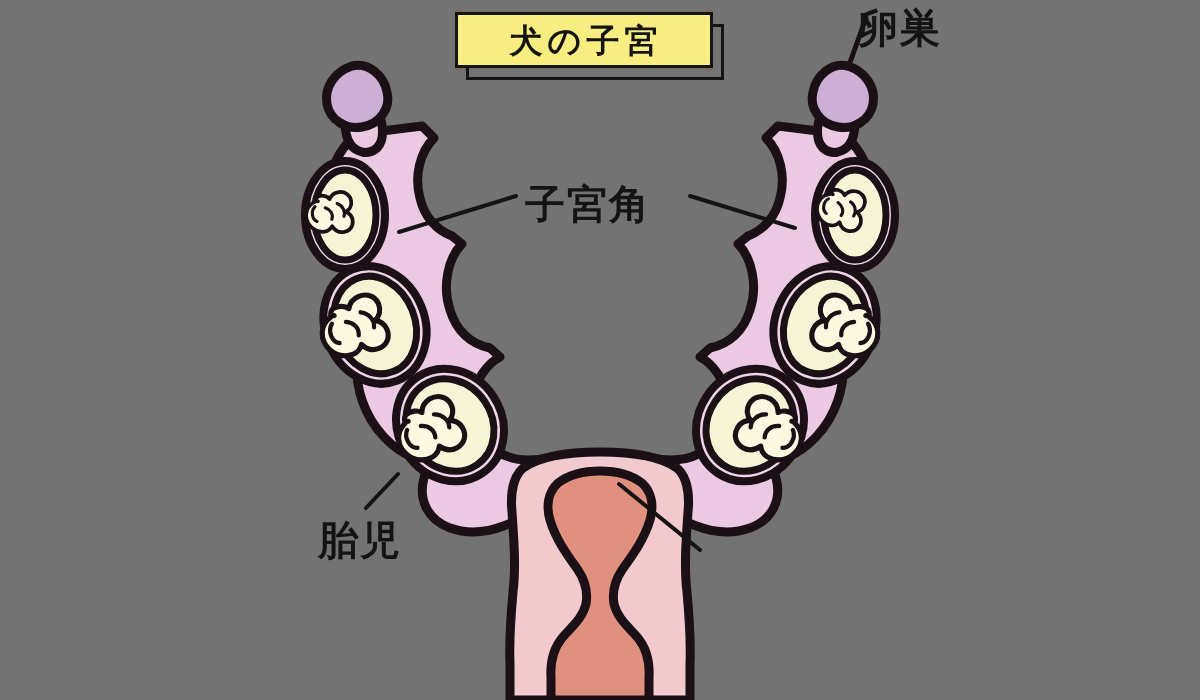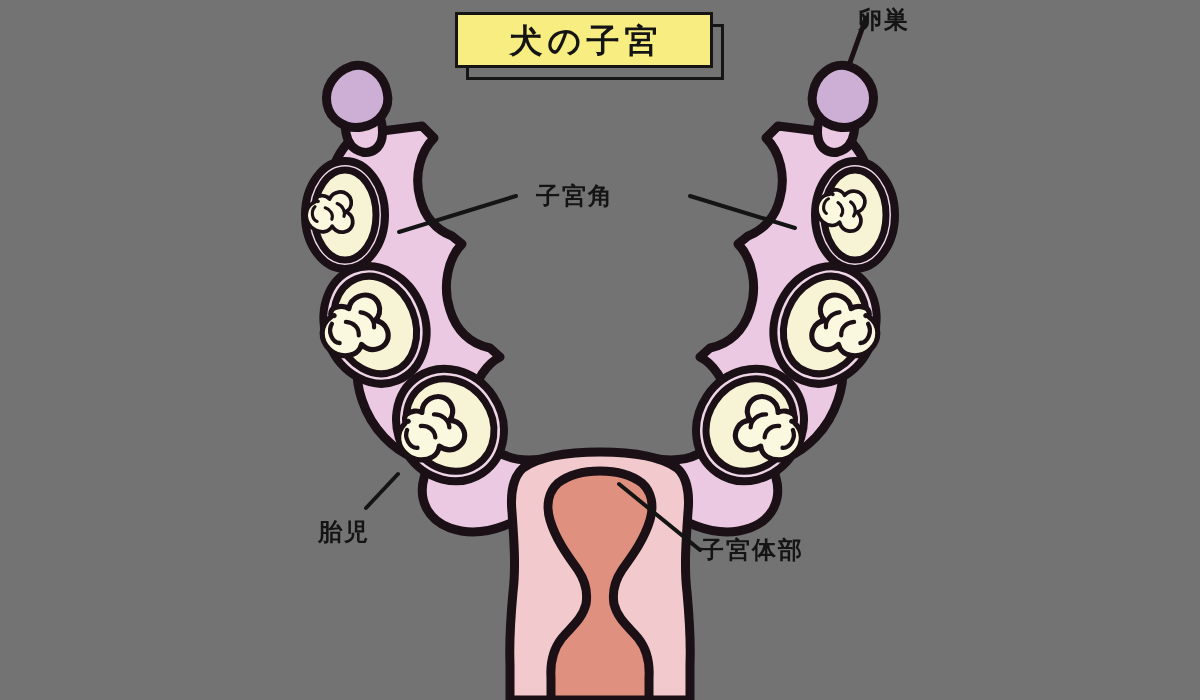--- a/index.html
+++ b/index.html
@@ -59,30 +59,30 @@
     font-weight: 700;
     color: #141414;
     letter-spacing: 5px;
     line-height: 1;
     white-space: nowrap;
     padding-left: 4px;
   }
   .dlabel {
     position: absolute;
     font-family: "DejaVu Sans", "Liberation Sans", sans-serif;
-    font-size: 24px;
+    font-size: 40px;
     font-weight: 700;
     color: #141414;
     letter-spacing: 2px;
     white-space: nowrap;
     line-height: 1;
     z-index: 6;
   }
   #label-ovary   { left: 858px; top: 8px; }
-  #label-horn    { left: 525px; top: 184px; margin-left: 11px; }
+  #label-horn    { left: 525px; top: 184px; }
   #label-fetus   { left: 318px; top: 520px; }
   #label-body    { left: 700px; top: 538px; }
 </style>
 </head>
 <body>
 
 <div id="stage">
 
   <svg id="figure" viewBox="0 0 1200 700">
     <defs>
@@ -324,15 +324,14 @@
   </svg>
 
   <div class="title-box-shadow"></div>
   <div class="title-box">
     <span class="title-text">犬の子宮</span>
   </div>
 
   <div class="dlabel" id="label-ovary">卵巣</div>
   <div class="dlabel" id="label-horn">子宮角</div>
   <div class="dlabel" id="label-fetus">胎児</div>
-  <div class="dlabel" id="label-body">子宮体部</div>
 
 </div>
 
 </body></html>

